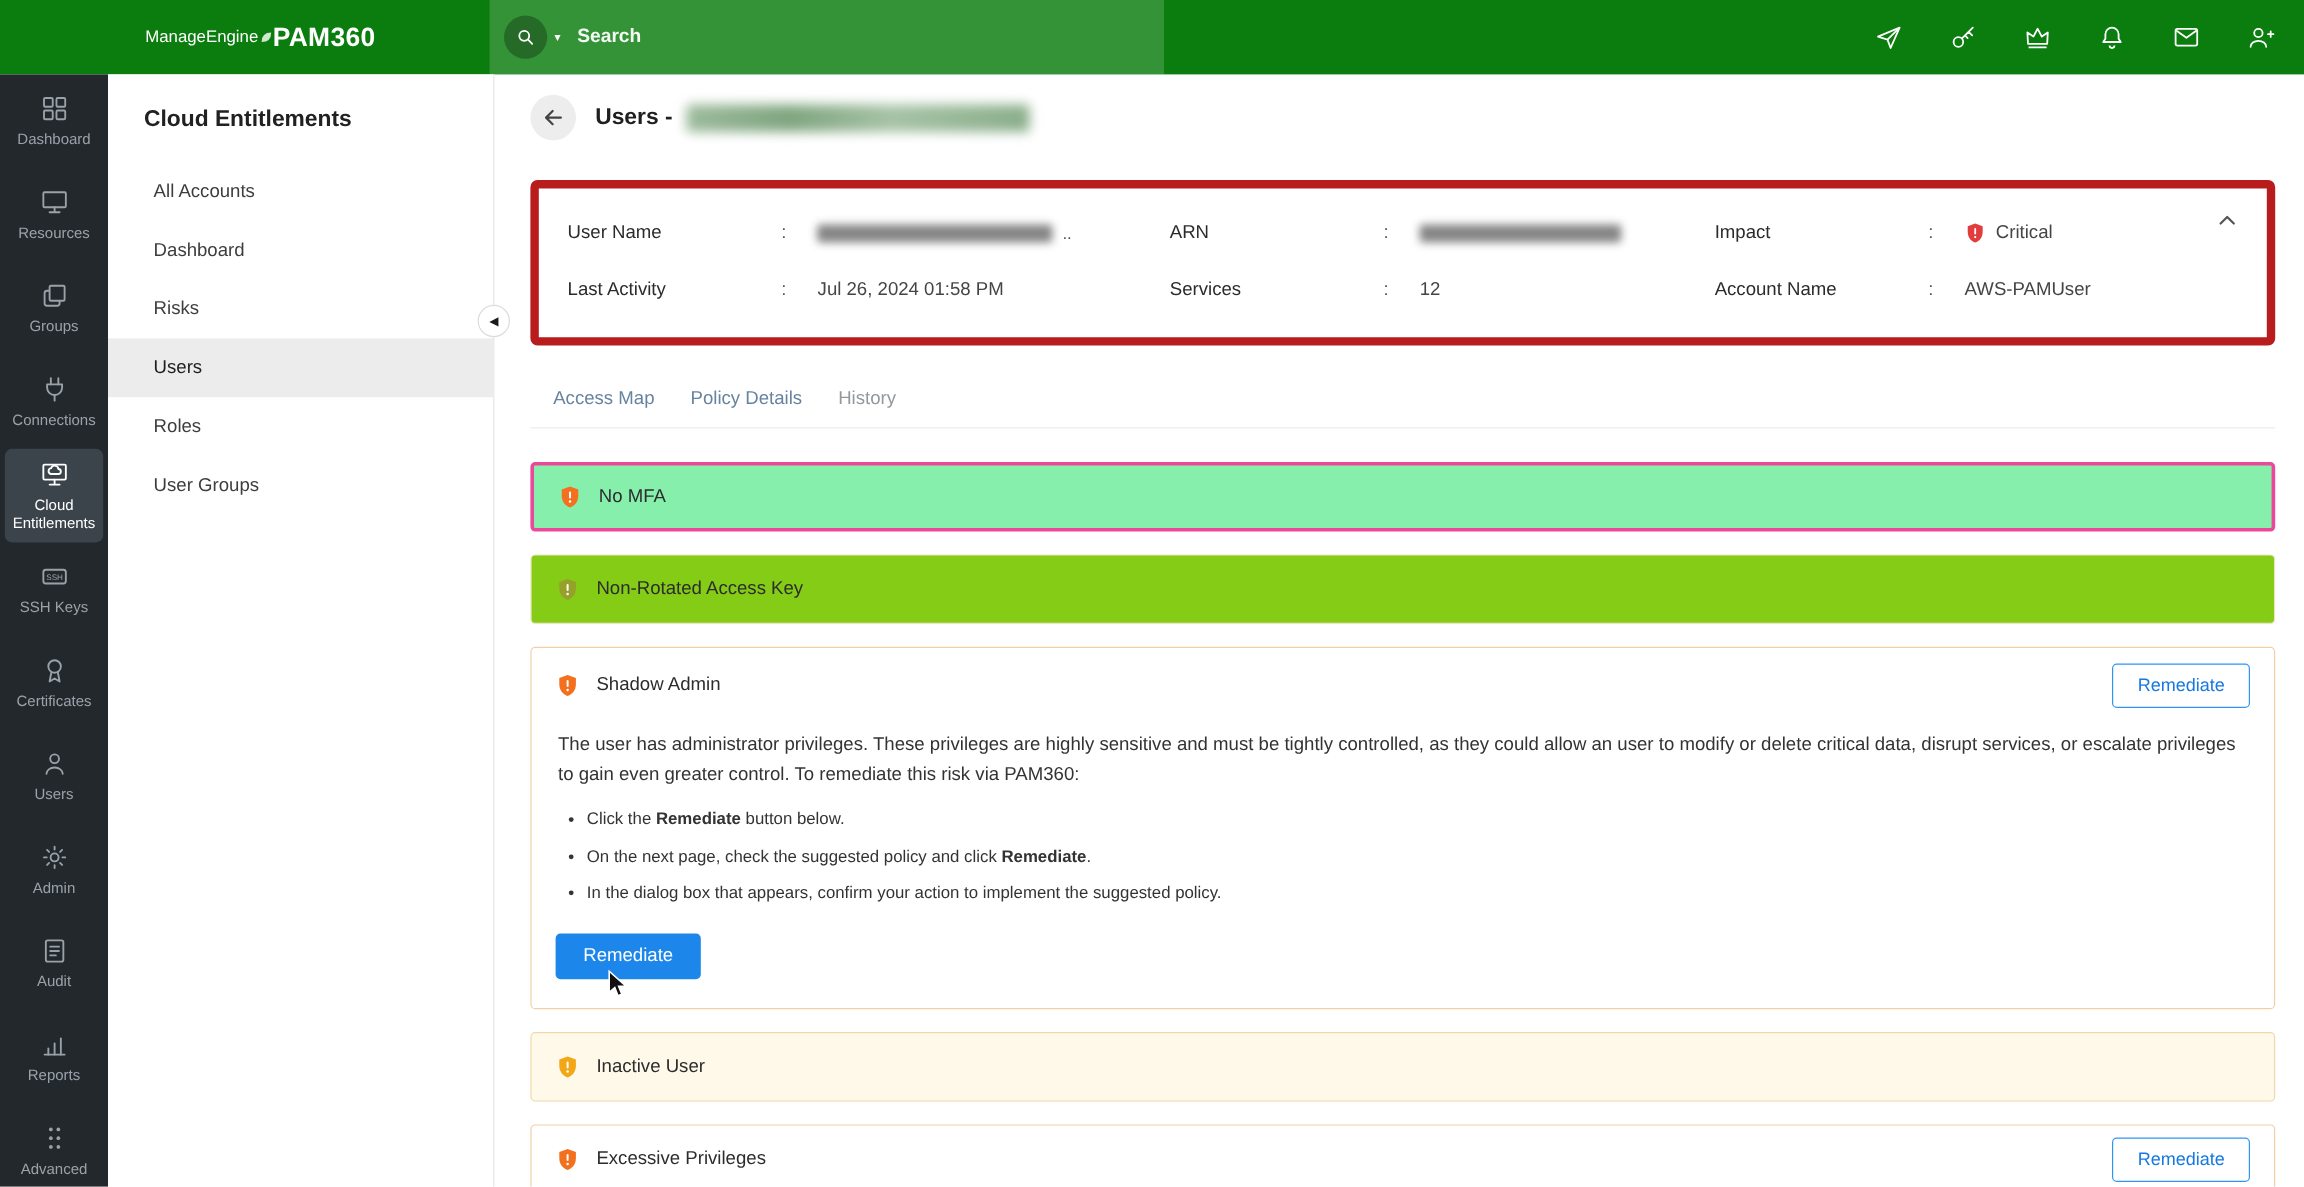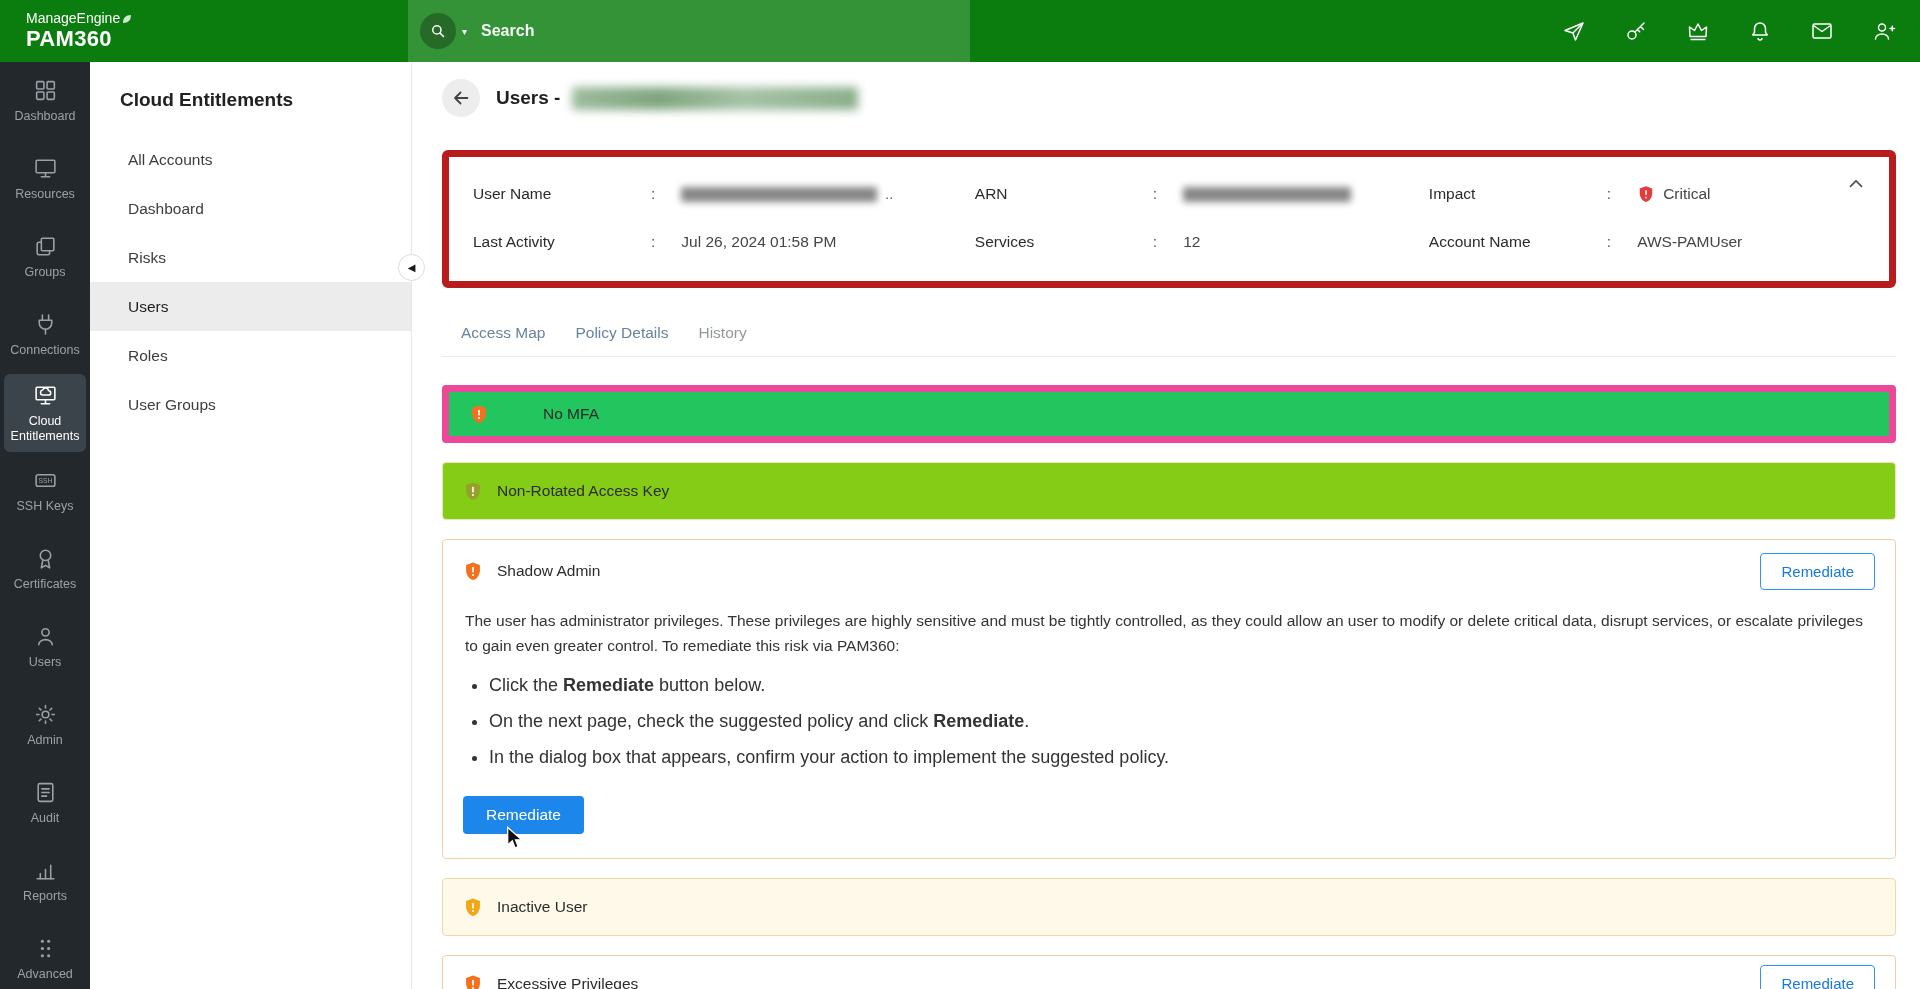--- a/index.html
+++ b/index.html
@@ -15,21 +15,20 @@
     height: 62px;
     background: #0b7d0e;
     display: flex;
     align-items: center;
     color: #fff;
   }
   .brand {
     width: 408px;
     padding-left: 26px;
     display: flex;
-    flex-direction: column;
     justify-content: center;
     line-height: 1.1;
     cursor: pointer;
   }
   .brand-top { font-size: 14px; font-weight: 400; display: flex; align-items: center; gap: 2px; }
   .brand-bottom { font-size: 22px; font-weight: 700; letter-spacing: .3px; }
   .leaf { width: 10px; height: 10px; }
 
   .searchbar {
     width: 562px;
@@ -181,40 +180,40 @@
     border-radius: 4px;
     min-height: 58px;
     display: flex;
     align-items: center;
     padding: 0 20px;
     font-size: 15.5px;
     color: #2c2c2c;
     cursor: pointer;
   }
   .risk-title { margin-left: 14px; }
-  .rc-gray        { background: #22c55e; border: 7px solid #ec4899; gap: 40px; }
+  .rc-gray        { background: #86efac; border: 3px solid #ec4899; }
   .rc-yellow      { background: #84cc16; border: 1px solid #ece5c2; }
   .rc-whiteorange { background: #ffffff; border: 1px solid #f2cfa8; }
   .rc-cream       { background: #fff9ea; border: 1px solid #f0d9a8; }
 
   .rc-expanded { flex-direction: column; align-items: stretch; padding: 0 20px 24px; cursor: default; }
   .rc-head { display: flex; align-items: center; height: 62px; }
   .btn-outline {
     margin-left: auto;
     background: #fff;
     border: 1px solid #3095f2;
     color: #1779e0;
     border-radius: 4px;
     padding: 9px 20px;
     font-size: 15px;
     cursor: pointer;
     font-family: "Liberation Sans", sans-serif;
   }
   .risk-desc { margin: 6px 2px 0; line-height: 1.62; color: #333; font-size: 15.5px; }
-  .risk-steps { margin: 14px 0 0 26px; padding: 0; color: #333; font-size: 18px; }
+  .risk-steps { margin: 14px 0 0 26px; padding: 0; color: #333; font-size: 14px; }
   .risk-steps li { margin-bottom: 10px; line-height: 1.45; }
   .risk-steps .b { font-weight: 700; }
   .action-wrap { position: relative; margin-top: 15px; align-self: flex-start; }
   .btn-filled {
     background: #1d86ea; color: #fff; border: none; border-radius: 4px;
     padding: 10px 23px; font-size: 15.5px; cursor: pointer;
     font-family: "Liberation Sans", sans-serif;
   }
   .cursor-icon { position: absolute; left: 42px; top: 30px; pointer-events: none; }
   .shield { flex: none; display: inline-flex; }

